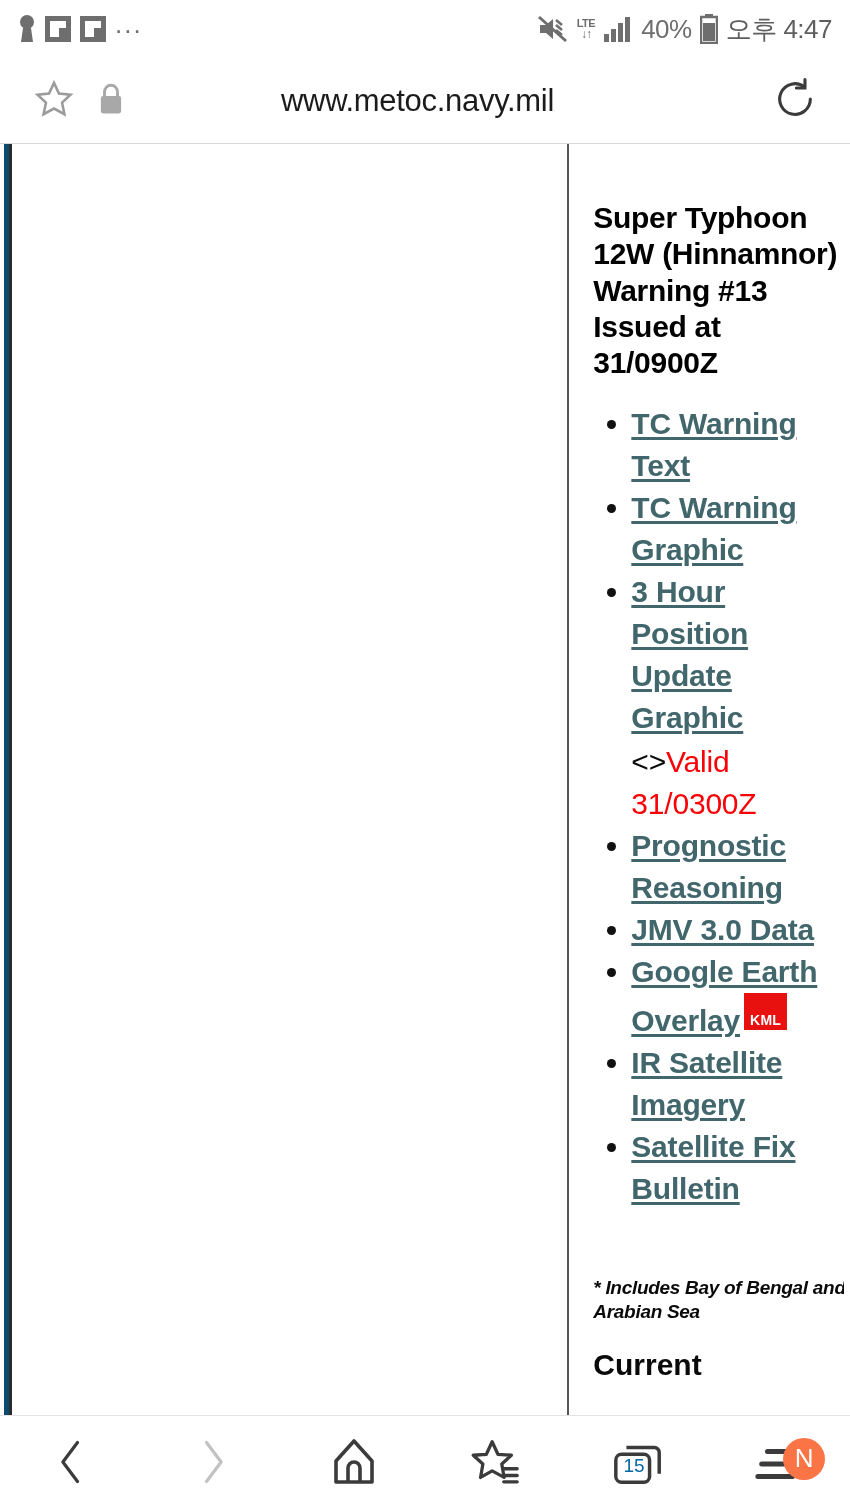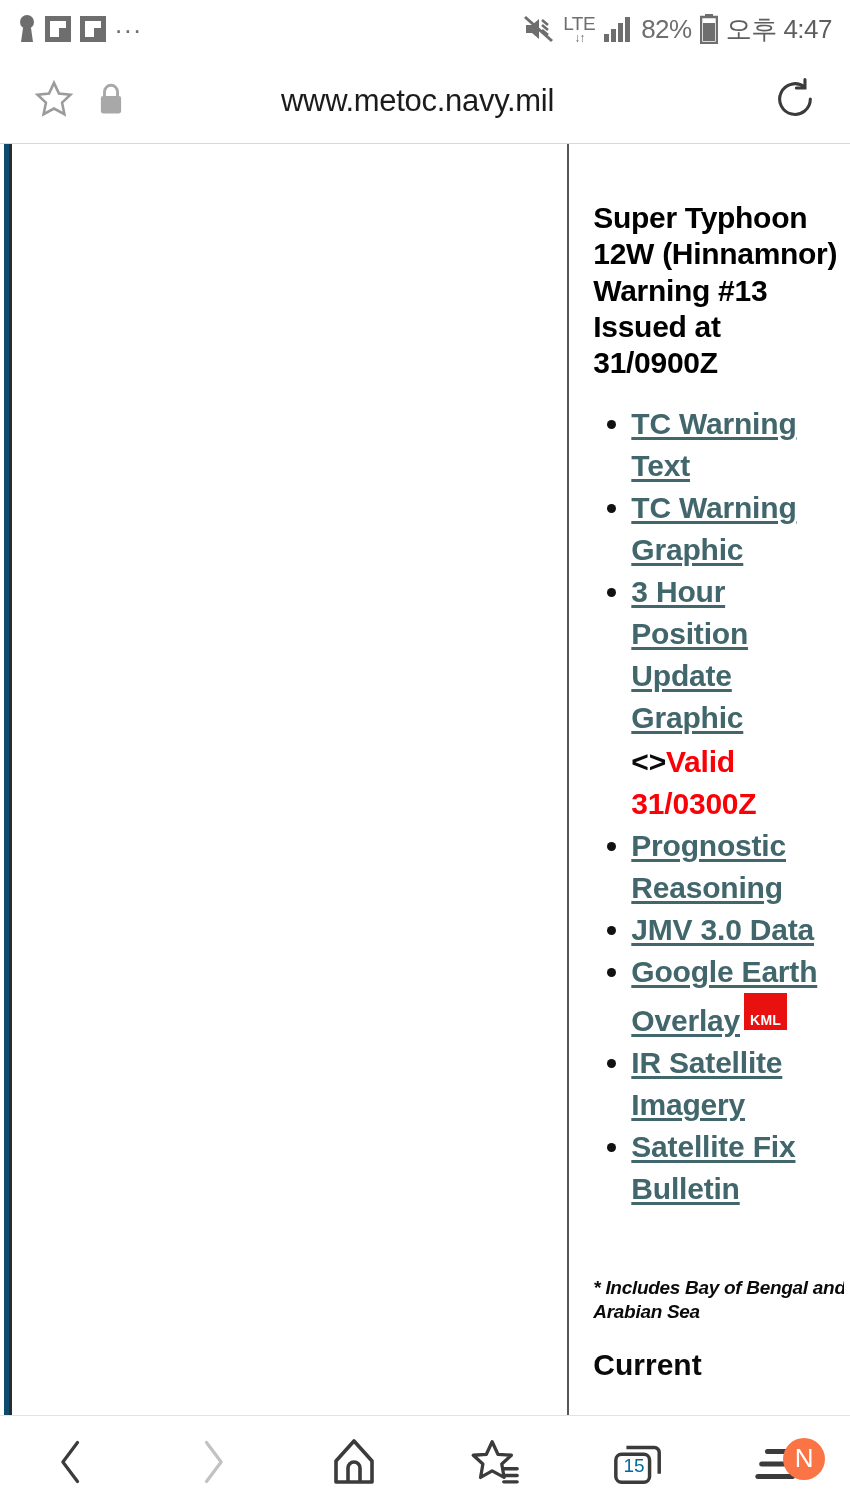--- a/index.html
+++ b/index.html
@@ -29,21 +29,21 @@
   .flip-ico::before{
     content:""; position:absolute; left:5px; top:5px;
     width:16px; height:7px; background:#fff;
   }
   .flip-ico::after{
     content:""; position:absolute; left:5px; top:12px;
     width:9px; height:9px; background:#fff;
   }
   .dots{ font-size:26px; letter-spacing:2px; line-height:12px; color:#6e6e6e; padding-bottom:10px;}
   .lte-wrap{ display:flex; flex-direction:column; align-items:center; line-height:1; }
-  .lte-txt{ font-size:19px; font-weight:normal; letter-spacing:-0.5px; }
+  .lte-txt{ font-size:11px; font-weight:bold; letter-spacing:-0.5px; }
   .lte-arrows{ font-size:12px; letter-spacing:-1px; margin-top:-1px; }
   .batt-pct{ font-size:26px; font-weight:400; letter-spacing:-0.5px; }
   .clock{ font-size:26px; font-weight:400; letter-spacing:-0.5px; color:#5e5e5e; }
 
   
   .addrbar{
     height:86px; width:850px; background:#ffffff;
     display:flex; align-items:center; padding:0 32px;
     border-bottom:1px solid #d8d8d8;
     position:relative;
@@ -93,21 +93,21 @@
   }
   a.doclink{
     color:#41666b; text-decoration:underline;
     text-decoration-thickness:3px;
     text-underline-offset:3px;
     font-size:30px; font-weight:bold;
     line-height:1.4; letter-spacing:-0.2px;
     display:inline;
   }
   .valid-line{
-    font-size:30px; font-weight:bold; line-height:1.4;
+    font-size:30px; font-weight:normal; line-height:1.4;
     letter-spacing:-0.2px; margin-top:2px;
   }
   .valid-brackets{ color:#0a0a0a; }
   .valid-red{ color:#fb0007; }
 
   .kml-badge{
     display:inline-block;
     background:#e8110f; color:#ffffff;
     font-size:14px; font-weight:bold;
     padding:20px 6px 3px 6px;
@@ -178,21 +178,21 @@
       <span class="lte-arrows">↓↑</span>
     </span>
     <span class="sb-icon">
       <svg width="30" height="28" viewBox="0 0 30 28">
         <rect x="1" y="19" width="5" height="8" fill="#6e6e6e"></rect>
         <rect x="8" y="14" width="5" height="13" fill="#6e6e6e"></rect>
         <rect x="15" y="8" width="5" height="19" fill="#6e6e6e"></rect>
         <rect x="22" y="2" width="5" height="25" fill="#6e6e6e"></rect>
       </svg>
     </span>
-    <span class="batt-pct">82%</span>
+    <span class="batt-pct">40%</span>
     <span class="sb-icon">
       <svg width="18" height="30" viewBox="0 0 18 30">
         <rect x="5" y="0" width="8" height="3" fill="#6e6e6e"></rect>
         <rect x="1" y="3" width="16" height="26" fill="none" stroke="#6e6e6e" stroke-width="2.5"></rect>
         <rect x="3" y="9" width="12" height="18" fill="#6e6e6e"></rect>
       </svg>
     </span>
     <span class="clock">오후 4:47</span>
   </div>
 </div>

